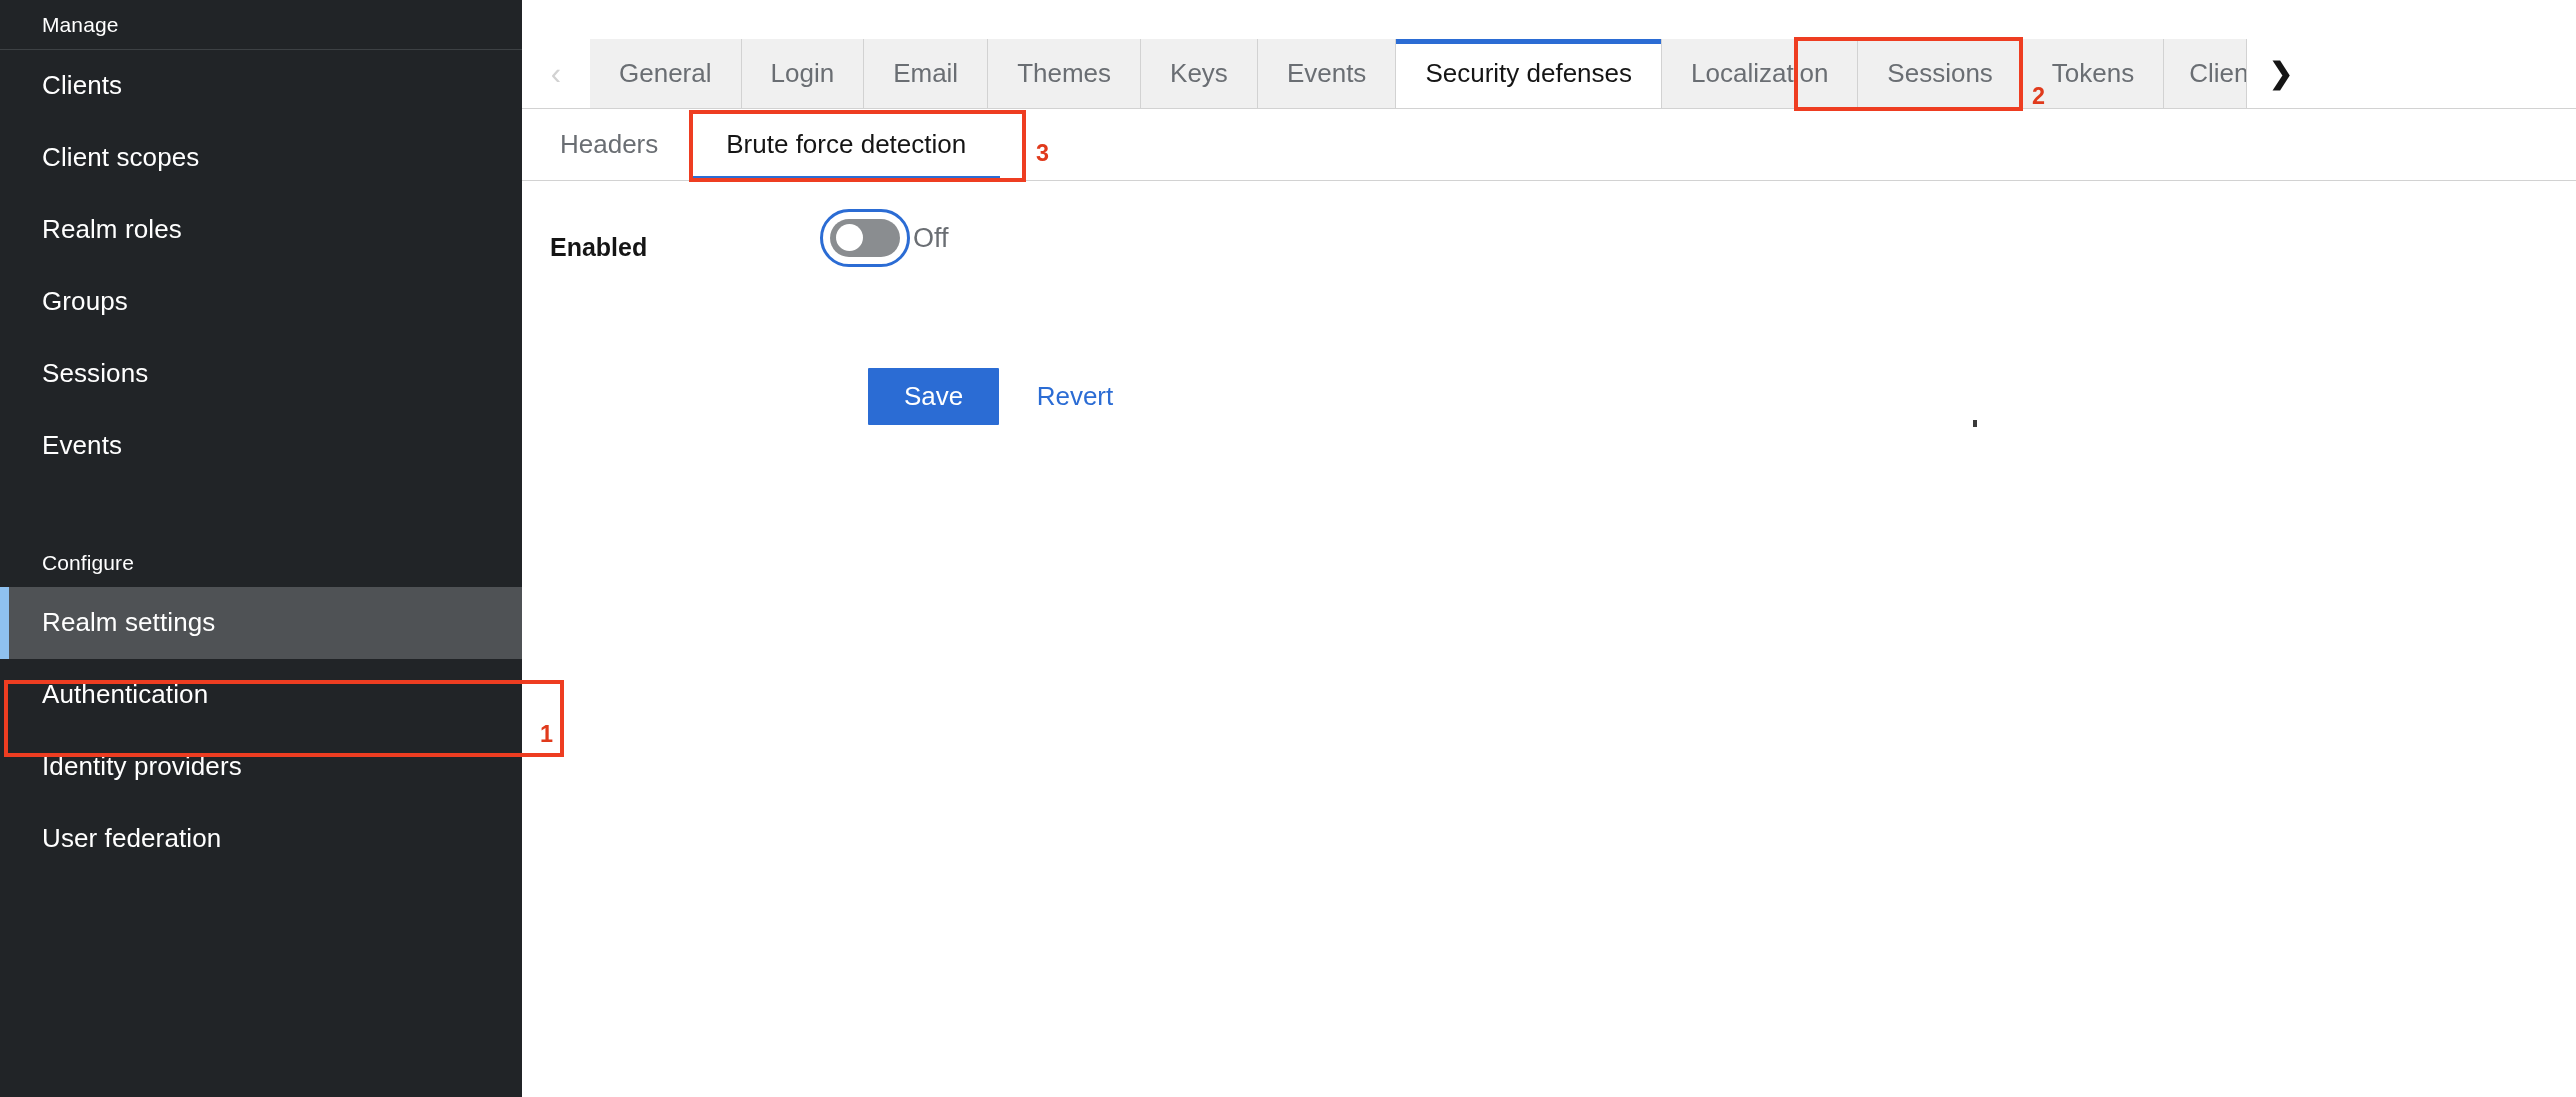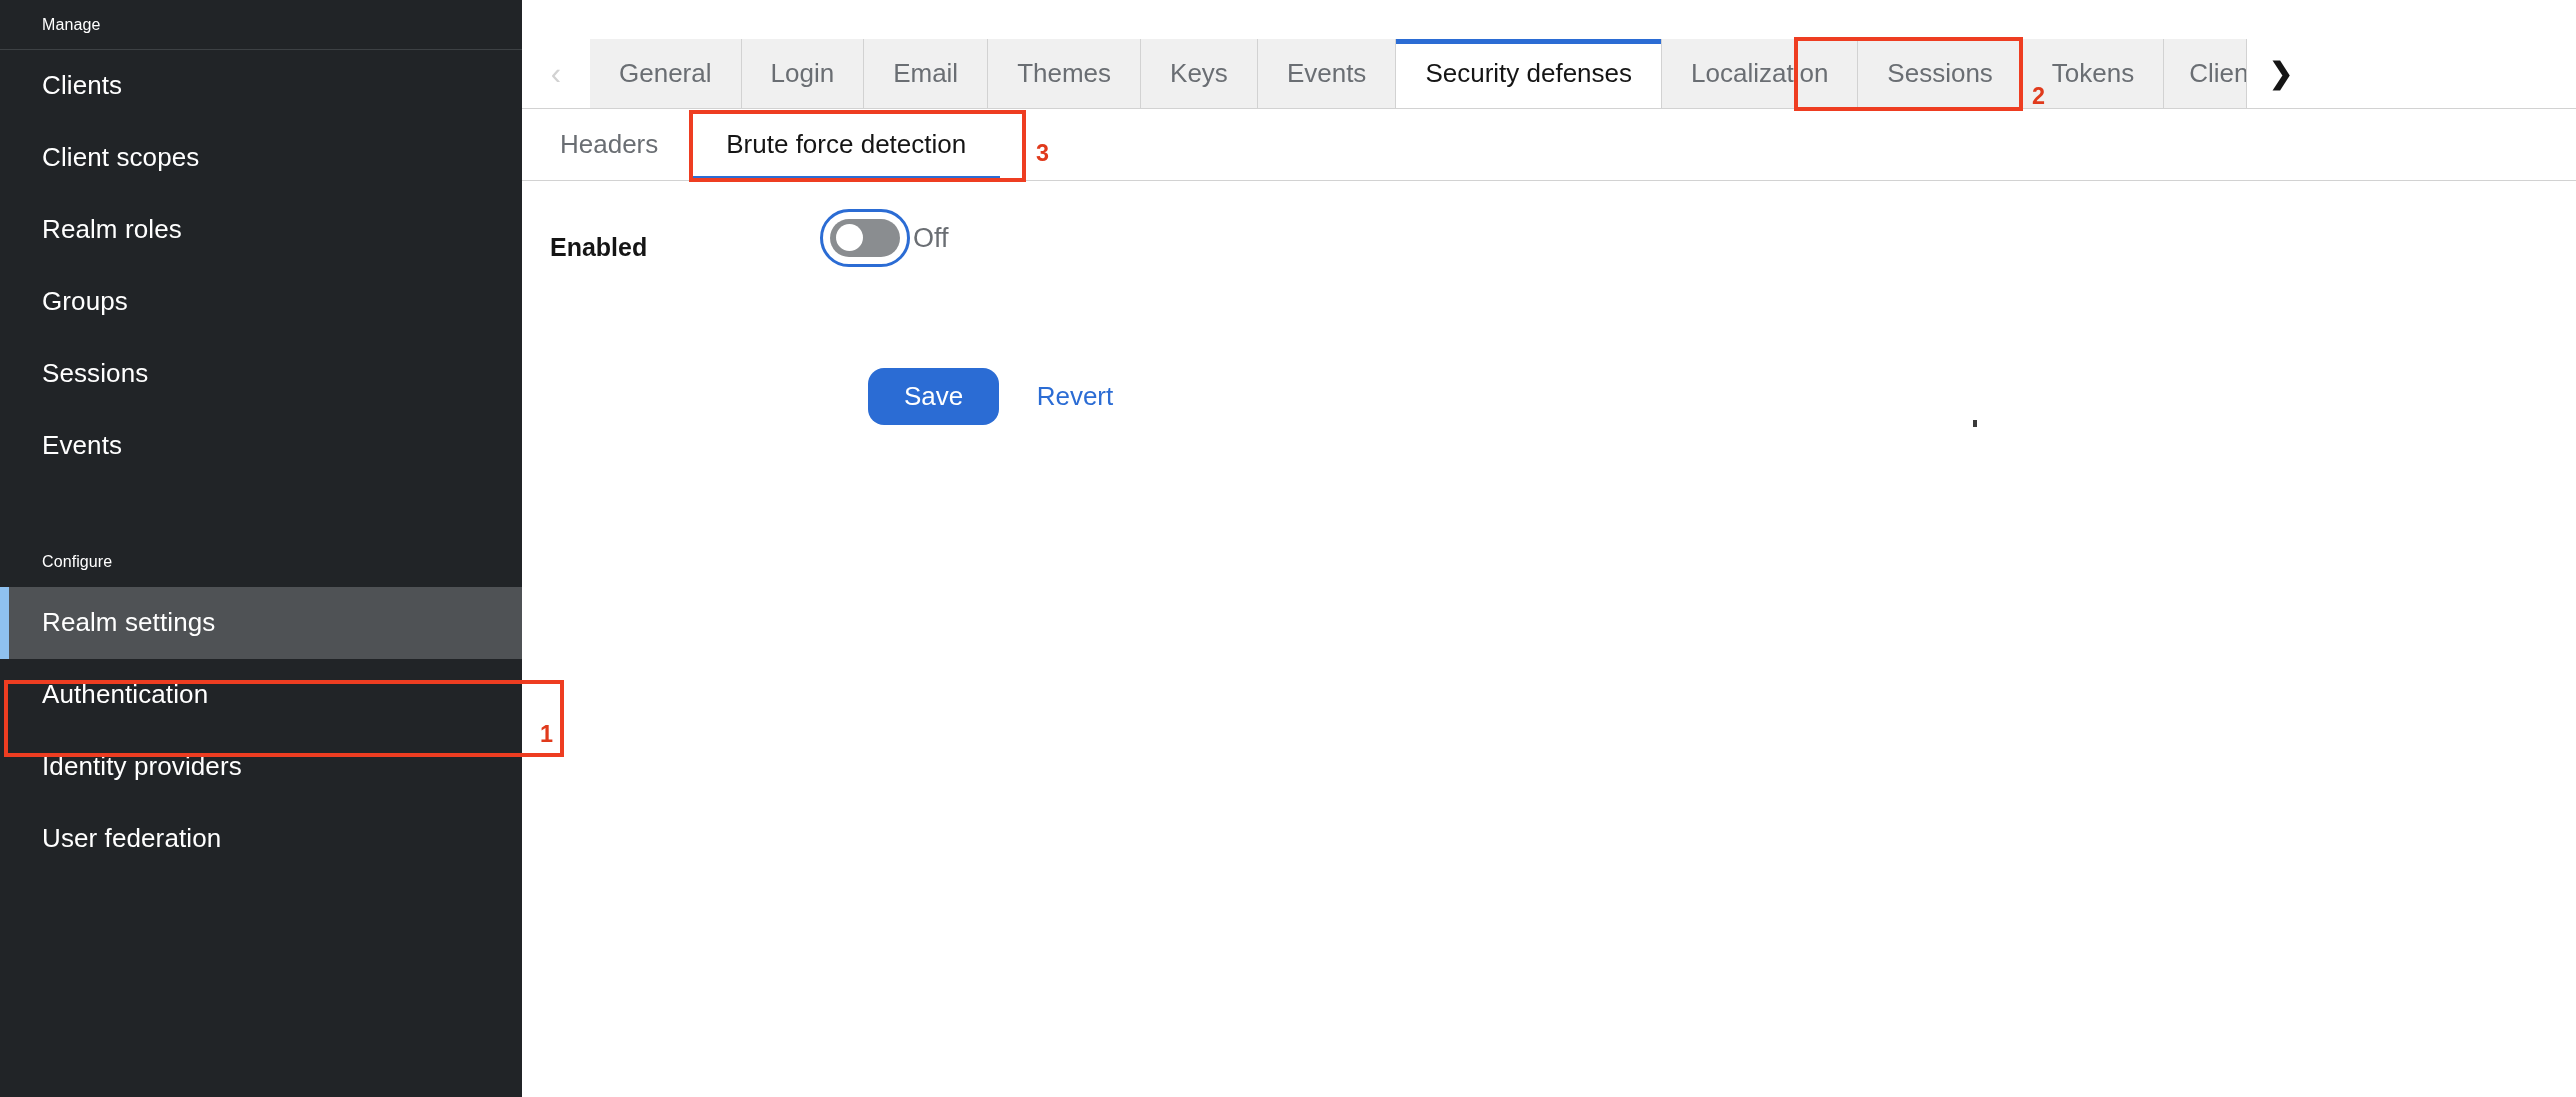--- a/index.html
+++ b/index.html
@@ -25,21 +25,21 @@
     position: relative;
     width: 522px;
     height: 1097px;
     background: #212427;
     flex: 0 0 522px;
     padding-top: 0;
   }
 
   .nav-section-title {
     color: #ffffff;
-    font-size: 16px;
+    font-size: 21px;
     line-height: 1;
     padding: 0 0 0 42px;
     height: 49px;
     display: flex;
     align-items: center;
     letter-spacing: 0.1px;
   }
 
   .nav-divider {
     height: 0.9px;
@@ -230,21 +230,21 @@
     gap: 32px;
     padding-left: 308px;
     margin-top: 66px;
   }
   .actions-inner { display: flex; align-items: center; gap: 32px; padding-left: 38px; }
 
   .btn-primary {
     background: #2b6cd4;
     color: #ffffff;
     border: none;
-    border-radius: 16px;
+    border-radius: 1px;
     font-family: inherit;
     font-size: 26px;
     padding: 14.4px 36px;
     cursor: pointer;
     line-height: 1.1;
   }
 
   .btn-link {
     background: none;
     border: none;

